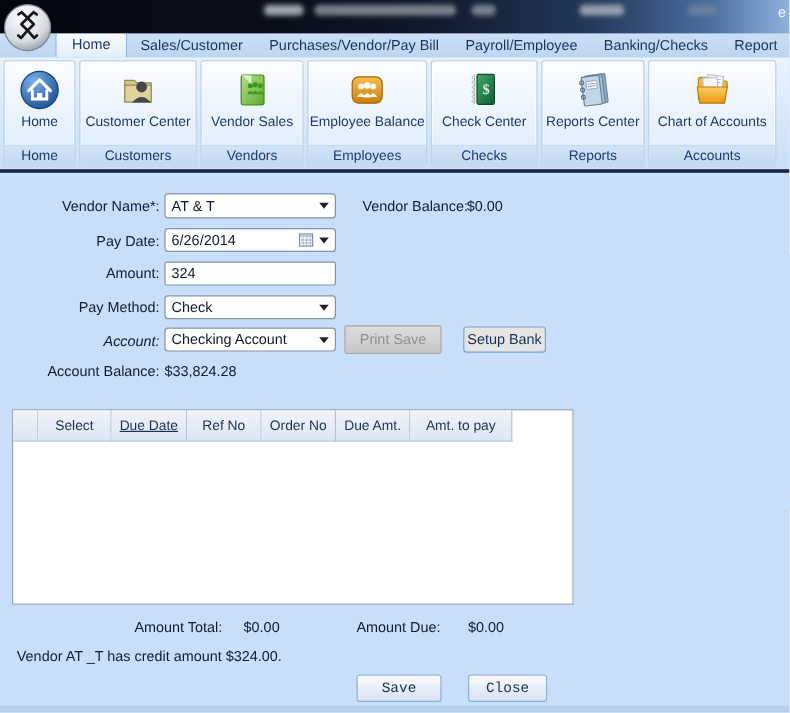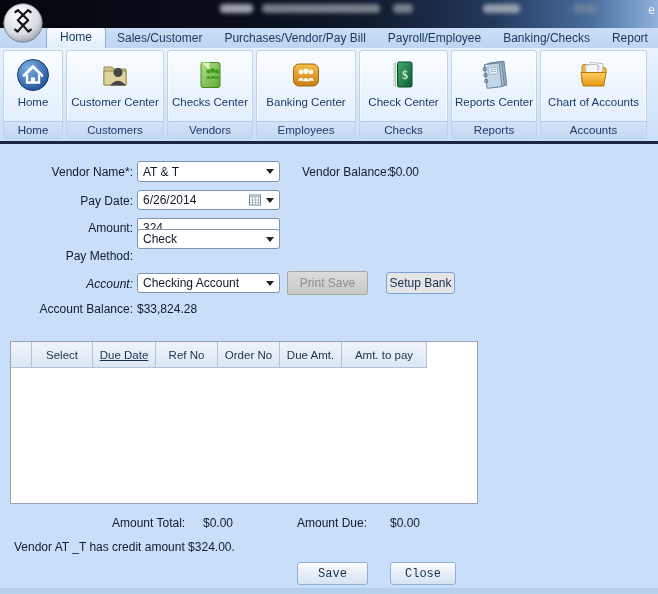--- a/index.html
+++ b/index.html
@@ -50,21 +50,21 @@
   .field { position:absolute; left:137px; width:143px; height:20px; background:#fff;
     border:1px solid #8094ac; border-radius:3px; display:flex; align-items:center;
     font-size:12px; color:#101a28; padding:0 5px; cursor:pointer; }
   .arrow-down { width:0; height:0; border-left:4px solid transparent; border-right:4px solid transparent;
     border-top:5px solid #222; margin-left:auto; }
   #f-vendor { top:161px; height:21px; }
   #f-date   { top:190px; }
   #f-amount { top:218px; left:137px; width:143px; height:20px; position:absolute;
     border:1px solid #8094ac; border-radius:2px; font-size:12px; padding:0 5px;
     font-family:"Liberation Sans",sans-serif; color:#101a28; }
-  #f-method { top:229px;gap:22px; }
+  #f-method { top:246px;gap:22px; }
   #f-account{ top:273px; }
   #l-vendor { top:165px; } #l-date { top:194px; } #l-amount { top:221px; }
   #l-method { top:249px; } #l-account { top:277px;font-style:italic; } #l-acctbal { top:302px; }
   #vbal-label { left:302px; top:165px; }
   #vbal-value { left:389px; top:165px; }
   #abal-value { left:137px; top:302px; font-weight:bold; font-weight:normal; }
   #cal-wrap { margin-left:auto; display:flex; align-items:center; gap:4px; }
 
   #print-check { position:absolute; left:287px; top:271px; width:81px; height:24px;
     background:linear-gradient(#dcdcdc,#c7c7c5); border:1px solid #a8a8a2; border-radius:2px;
@@ -187,21 +187,21 @@
           <g fill="#3f9a1e">
             <circle cx="16.6" cy="14.4" r="2.1"></circle>
               <circle cx="20.8" cy="13.6" r="2.3"></circle>
               <circle cx="25" cy="14.4" r="2.1"></circle>
             <path d="M13.8 21.5 q2.8 -5.2 5.6 0 z"></path>
               <path d="M18 21.5 q2.8 -5.6 5.6 0 z"></path>
               <path d="M22.2 21.5 q2.8 -5.2 5.6 0 z"></path>
           </g>
         </svg>
       </div>
-      <div class="rlabel">Checks Center</div>
+      <div class="rlabel">Vendor Sales</div>
       <div class="rfooter">Vendors</div>
     </div>
 
     <div class="rgroup" style="width:100px">
       <div class="ricon">
         <svg width="36" height="36" viewBox="0 0 36 36">
           <defs>
               <linearGradient id="gEmp" x1="0" y1="0" x2="0" y2="1">
             <stop offset="0" stop-color="#f6c14d"></stop>
                 <stop offset="1" stop-color="#c97f12"></stop>
@@ -211,21 +211,21 @@
           <g fill="#fdf8ee">
             <circle cx="13" cy="15" r="2.4"></circle>
               <circle cx="18" cy="14.2" r="2.7"></circle>
               <circle cx="23" cy="15" r="2.4"></circle>
             <path d="M9.6 23.8 q3.4 -6.2 6.8 0 z"></path>
               <path d="M14.6 24.2 q3.4 -7 6.8 0 z"></path>
               <path d="M19.6 23.8 q3.4 -6.2 6.8 0 z"></path>
           </g>
         </svg>
       </div>
-      <div class="rlabel">Banking Center</div>
+      <div class="rlabel">Employee Balance</div>
       <div class="rfooter">Employees</div>
     </div>
 
     <div class="rgroup" style="width:89px">
       <div class="ricon">
         <svg width="36" height="36" viewBox="0 0 36 36">
           <defs>
               <linearGradient id="gChk" x1="0" y1="0" x2="1" y2="1">
             <stop offset="0" stop-color="#41a96a"></stop>
                 <stop offset="1" stop-color="#0e5e34"></stop>

